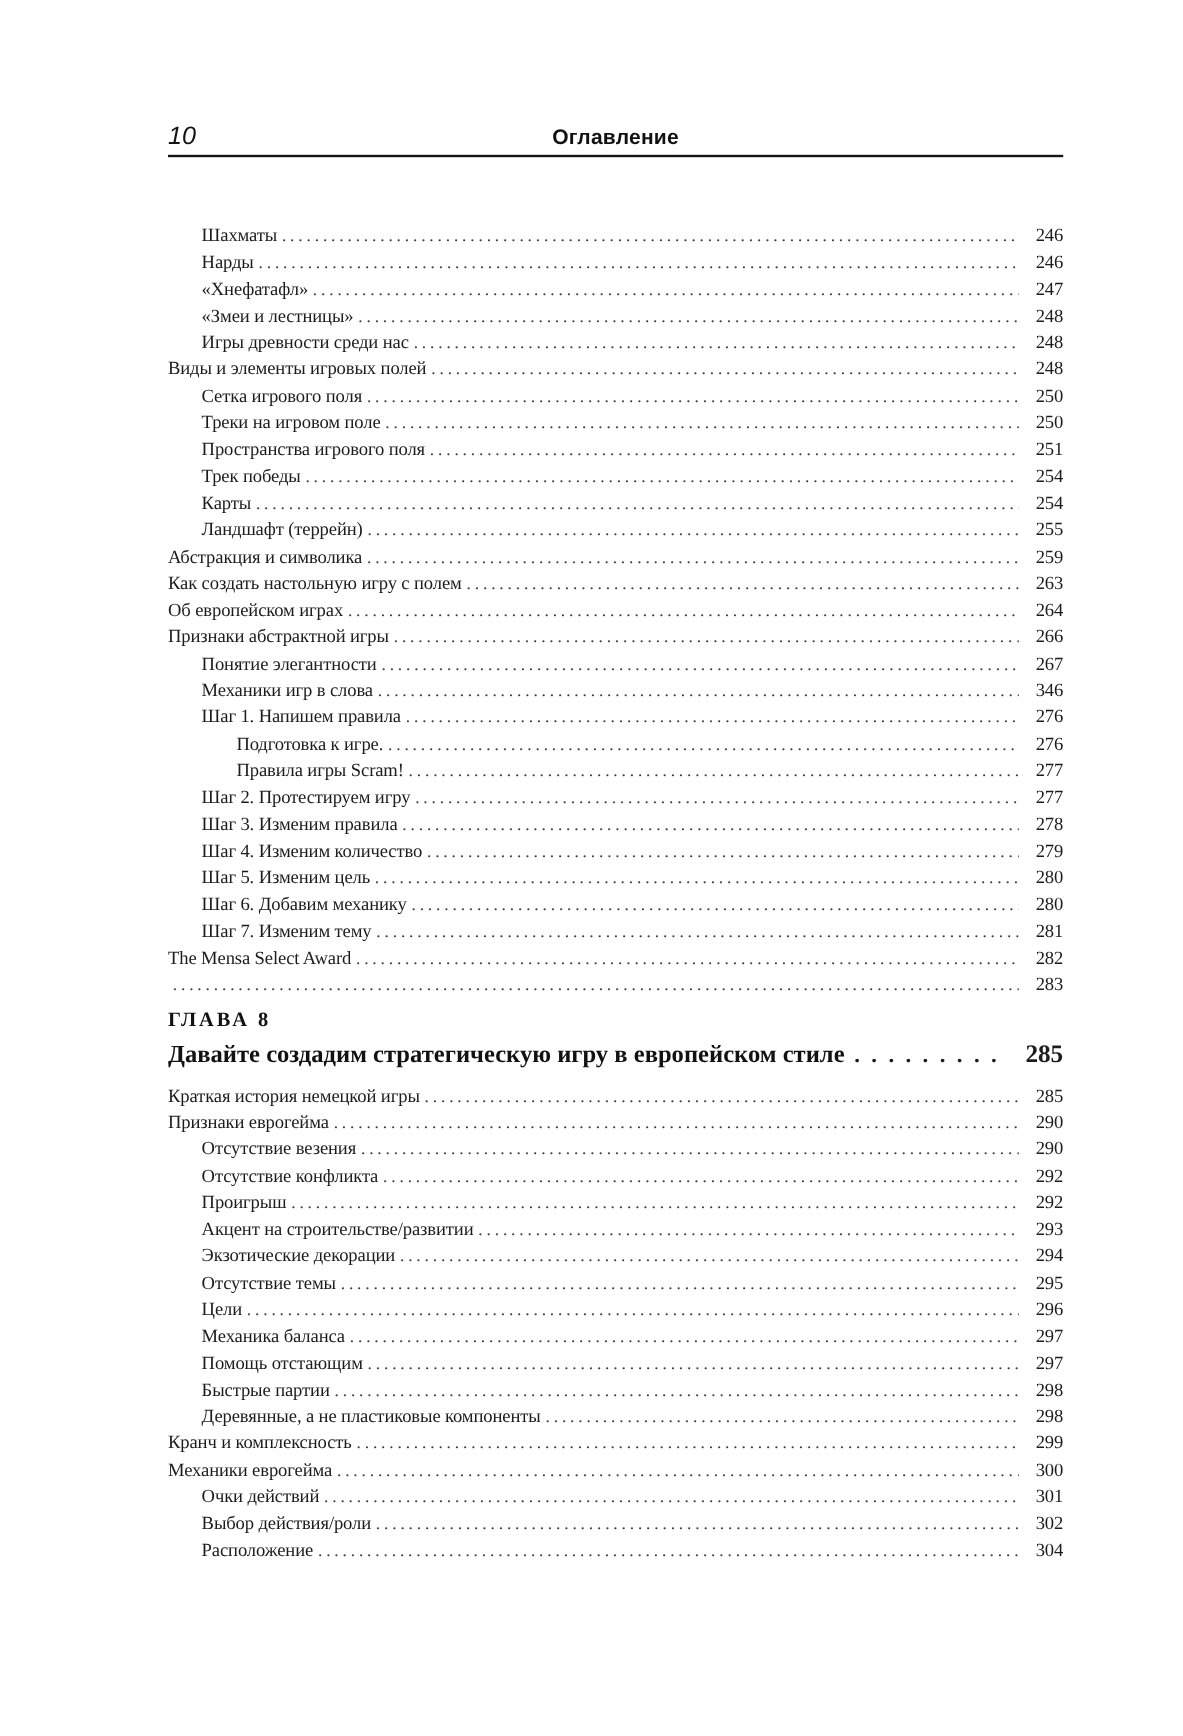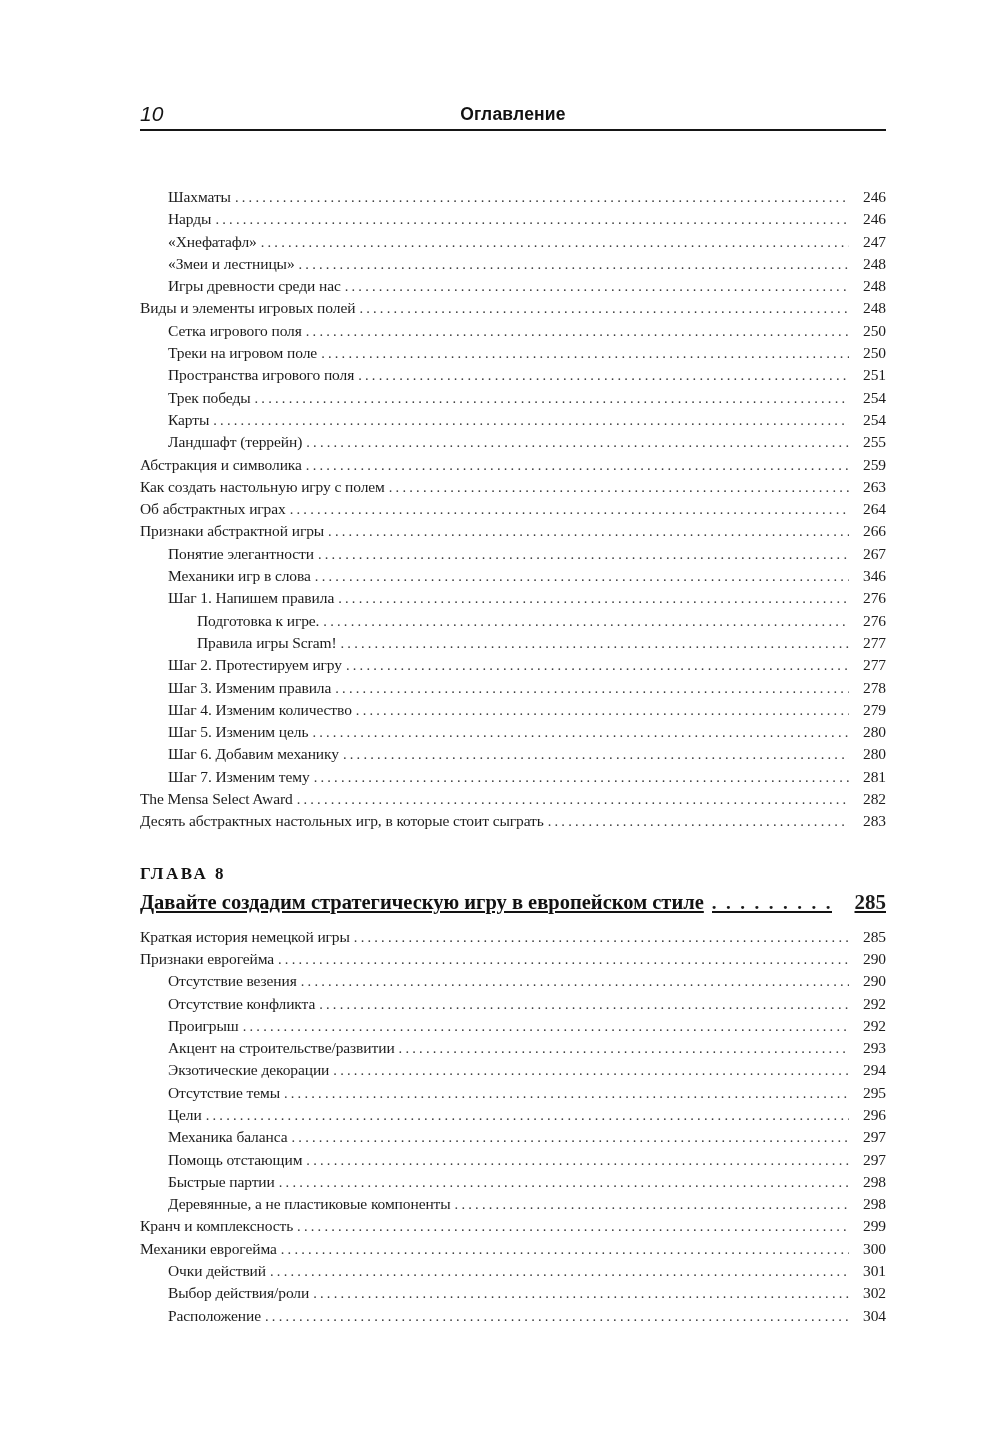--- a/index.html
+++ b/index.html
@@ -64,37 +64,36 @@
     letter-spacing:3.2px;
     font-size:14.5px;
   }
   .pg{
     min-width:30px;
     text-align:right;
     white-space:nowrap;
     color:#1c1c1c;
   }
   
-  .chapter{margin-top:28px;margin-bottom:8px;}
+  .chapter{margin-top:4px;margin-bottom:8px;}
   .kicker{
     font-weight:bold;
     font-size:17px;
     letter-spacing:2.5px;
     line-height:26px;
     color:#121212;
   }
   .chapter-row{
     display:flex;
     align-items:baseline;
     font-weight:bold;
     font-size:20.5px;
     line-height:31px;
     color:#121212;
     white-space:nowrap;
-    text-decoration:underline;
   }
   .chapter-row .leader{margin:0 10px 0 8px;color:#1a1a1a;}
   .chapter-row .leader::after{
     letter-spacing:9.5px;
     font-size:19px;
     font-weight:bold;
   }
   .chapter-row .pg{
     min-width:44px;
     font-size:21px;
@@ -178,21 +177,21 @@
           <span class="label">Абстракция и символика</span>
           <span class="leader"></span>
           <span class="pg">259</span>
         </div>
         <div class="toc-row lvl1">
           <span class="label">Как создать настольную игру с полем</span>
           <span class="leader"></span>
           <span class="pg">263</span>
         </div>
         <div class="toc-row lvl1">
-          <span class="label">Об абстрактных играх</span>
+          <span class="label">Об европейском играх</span>
           <span class="leader"></span>
           <span class="pg">264</span>
         </div>
         <div class="toc-row lvl1">
           <span class="label">Признаки абстрактной игры</span>
           <span class="leader"></span>
           <span class="pg">266</span>
         </div>
         <div class="toc-row lvl2">
           <span class="label">Понятие элегантности</span>
@@ -248,21 +247,20 @@
           <span class="label">Шаг 7. Изменим тему</span>
           <span class="leader"></span>
           <span class="pg">281</span>
         </div>
         <div class="toc-row lvl1">
           <span class="label">The Mensa Select Award</span>
           <span class="leader"></span>
           <span class="pg">282</span>
         </div>
         <div class="toc-row lvl1">
-          <span class="label">Десять абстрактных настольных игр, в которые стоит сыграть</span>
           <span class="leader"></span>
           <span class="pg">283</span>
         </div>
       </div>
 
     <section class="chapter">
       <div class="kicker">ГЛАВА 8</div>
       <div class="chapter-row">
         <span class="label">Давайте создадим стратегическую игру в европейском стиле</span>
         <span class="leader"></span>

